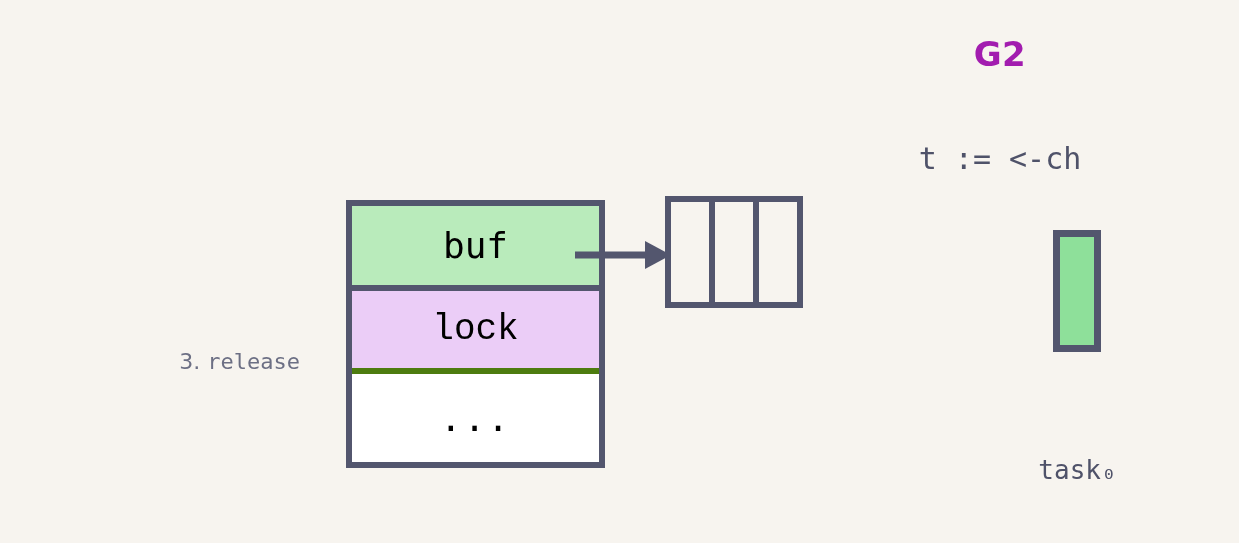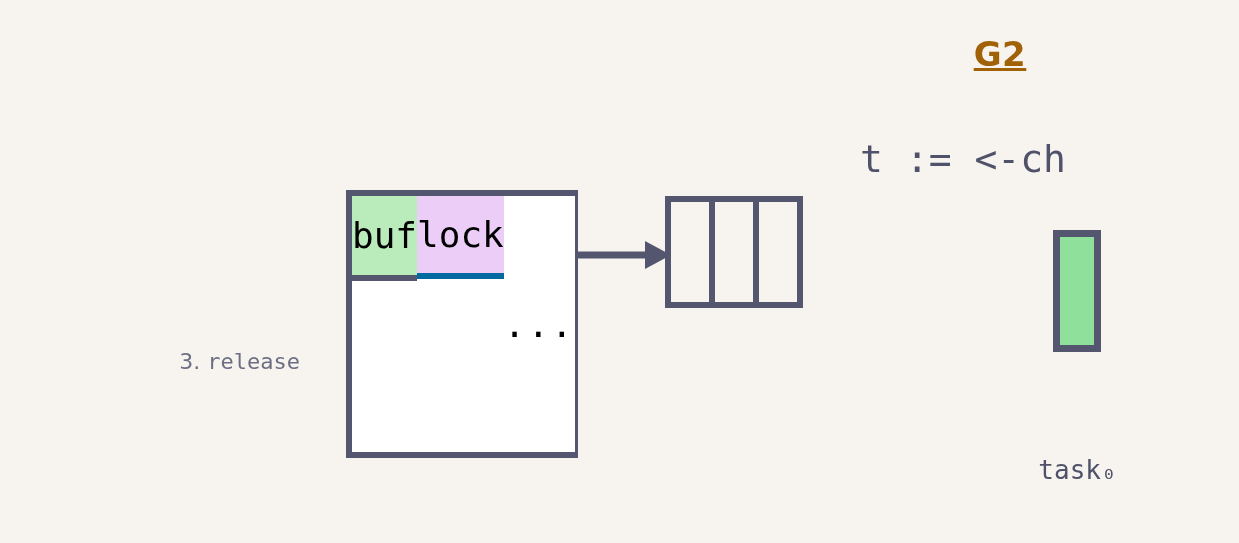--- a/index.html
+++ b/index.html
@@ -27,33 +27,33 @@
   
   .g-title {
     left: 905px;
     top: 33px;
     width: 190px;
     text-align: center;
     font-family: "DejaVu Sans", sans-serif;
     font-weight: bold;
     font-size: 34px;
     letter-spacing: 0.5px;
-    color: #a16207;
+    color: #a21caf;
     line-height: 42px;
     white-space: pre;
-    text-decoration: underline;
   }
 
   
   .g-stmt {
     left: 860px;
     top: 138px;
     width: 280px;
-    font-family: "DejaVu Sans Mono", monospace;
-    font-size: 38px;
+    text-align: center;
+    font-family: "DejaVu Sans Mono", monospace;
+    font-size: 30px;
     color: #4F5269;
     line-height: 42px;
     white-space: pre;
   }
 
   
   .step-label {
     left: 20px;
     top: 302px;
     width: 280px;
@@ -66,48 +66,49 @@
   .step-label .num {
     font-family: "DejaVu Sans", sans-serif;
   }
   .step-label .word {
     font-family: "DejaVu Sans Mono", monospace;
   }
 
   
   .struct-box {
     left: 346px;
-    top: 190px;
-    width: 232px;
+    top: 200px;
+    width: 259px;
     height: 268px;
     box-sizing: border-box;
     border: 6px solid #53566E;
     background: #ffffff;
     display: flex;
-    flex-direction: row;
+    flex-direction: column;
   }
   .struct-row {
     box-sizing: border-box;
     display: flex;
     align-items: center;
     justify-content: center;
     font-family: "DejaVu Sans Mono", monospace;
     font-size: 36px;
     color: #000000;
     white-space: pre;
   }
   .row-buf {
     height: 85px;
     background: #B9EBBB;
     border-bottom: 6px solid #53566E;
   }
   .row-lock {
     height: 83px;
     background: #EBCDF7;
-    border-bottom: 6px solid #0369a1;
+    border-bottom: 6px solid #4d7c0f;
+    font-family: Liberation Mono, monospace;
   }
   .row-dots {
     flex: 1 1 auto;
     background: #FFFFFF;
     letter-spacing: 2px;
   }
 
   
   .arrow {
     left: 575px;

